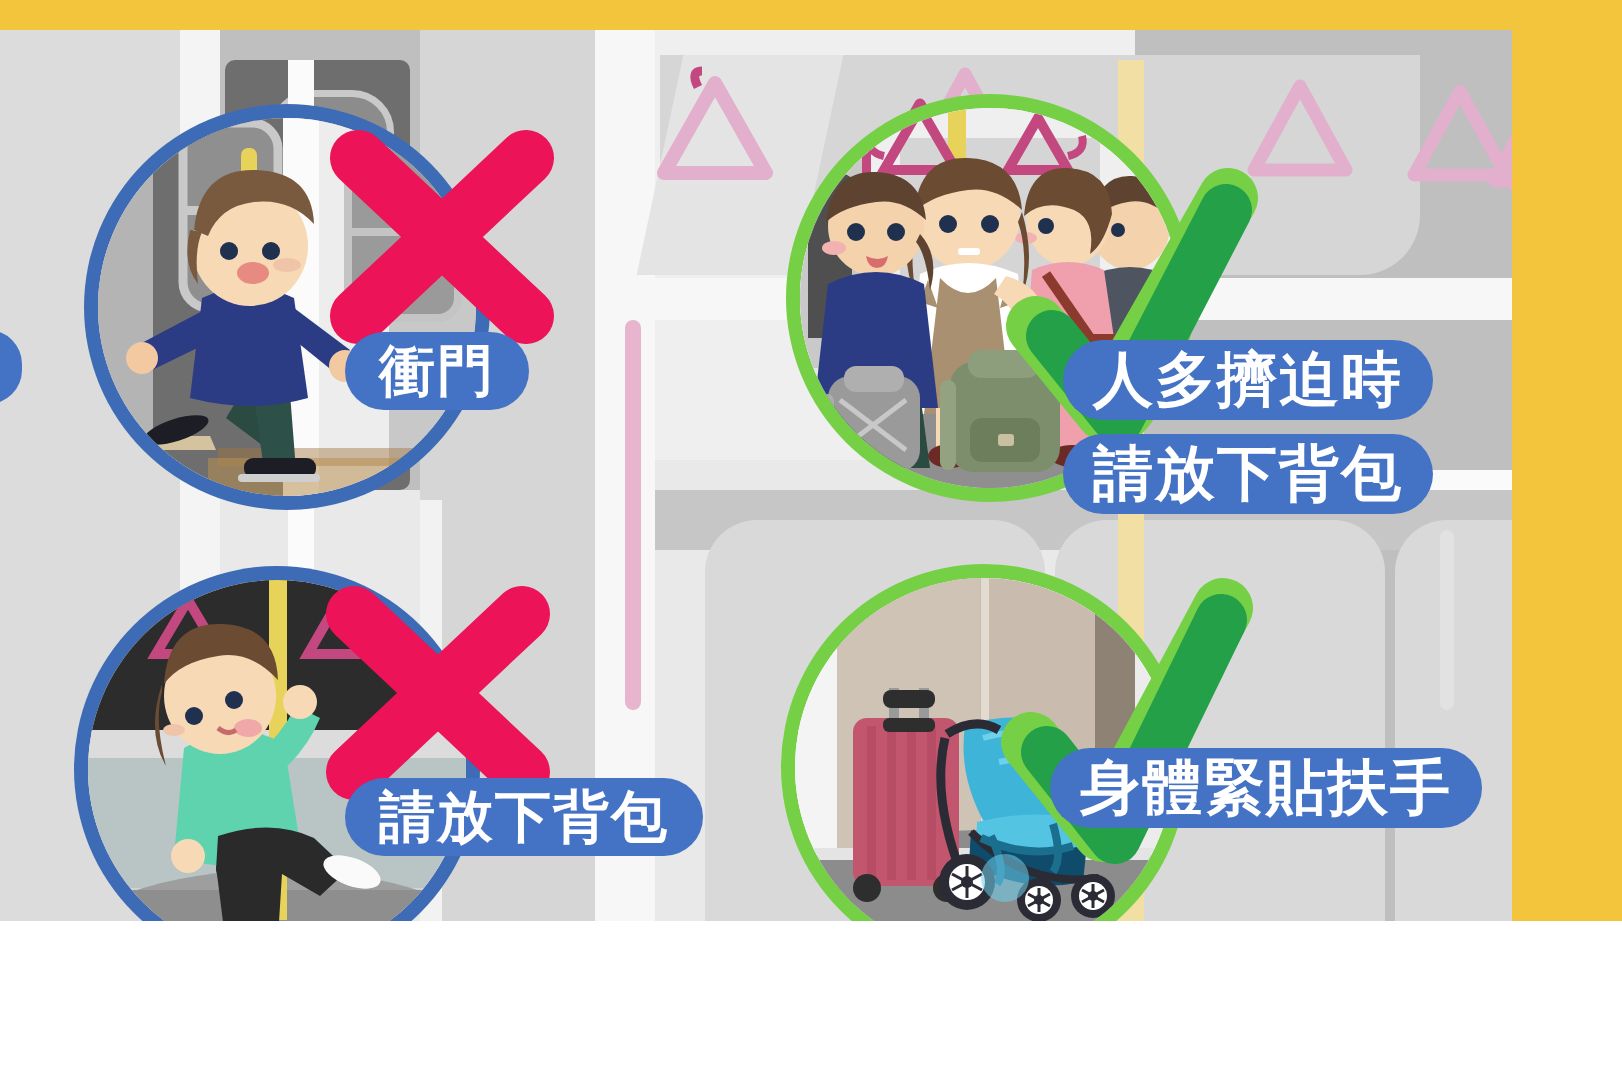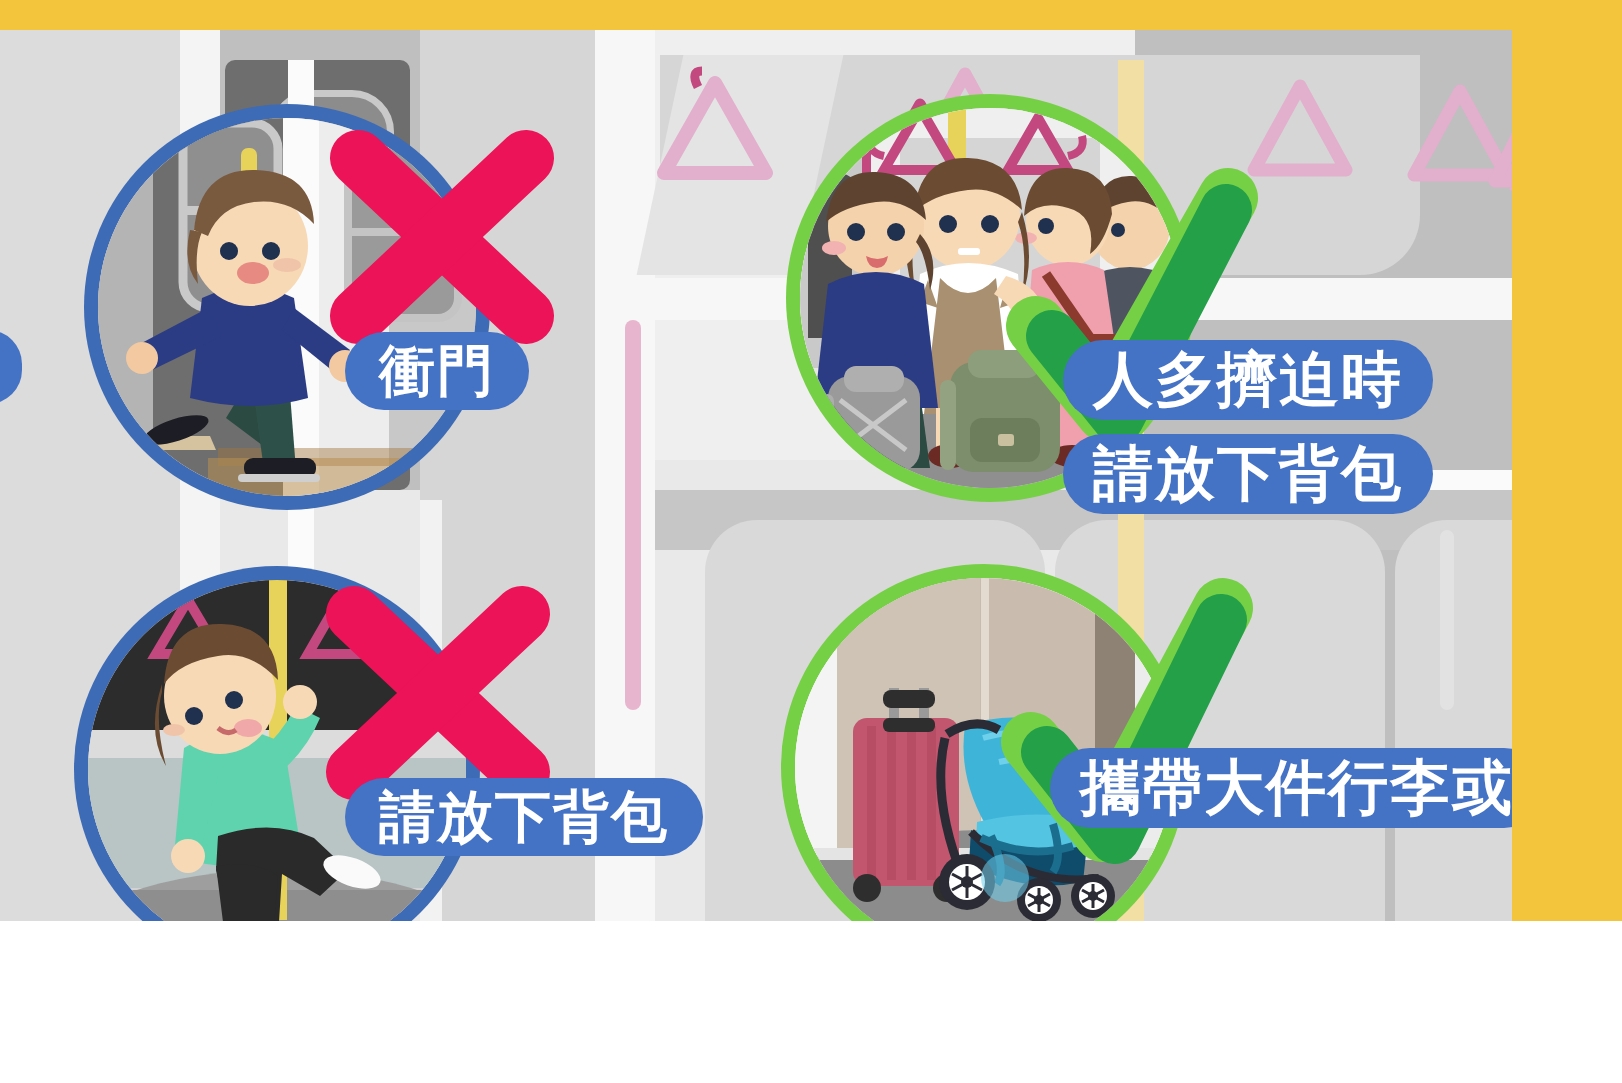--- a/index.html
+++ b/index.html
@@ -405,20 +405,20 @@
     <path d="M52 192 L120 278 L226 60" fill="none" stroke="#24A148" stroke-width="52" stroke-linecap="round" stroke-linejoin="round"></path>
   </svg>
 
   <div class="pill one p-tl">衝門</div>
 
   <div class="pill one p-bl">請放下背包</div>
 
   <div class="pill row p-tr1">人多擠迫時</div>
   <div class="pill row p-tr2">請放下背包</div>
 
-  <div class="pill row p-br1">攜帶大件行李或</div>
+  <div class="pill row p-br1">身體緊貼扶手</div>
 
   <div class="pillStubLeft"></div>
 
   <div class="frameTop"></div>
   <div class="frameBottom"></div>
   <div class="frameRight"></div>
 </div>
 
 </body></html>

